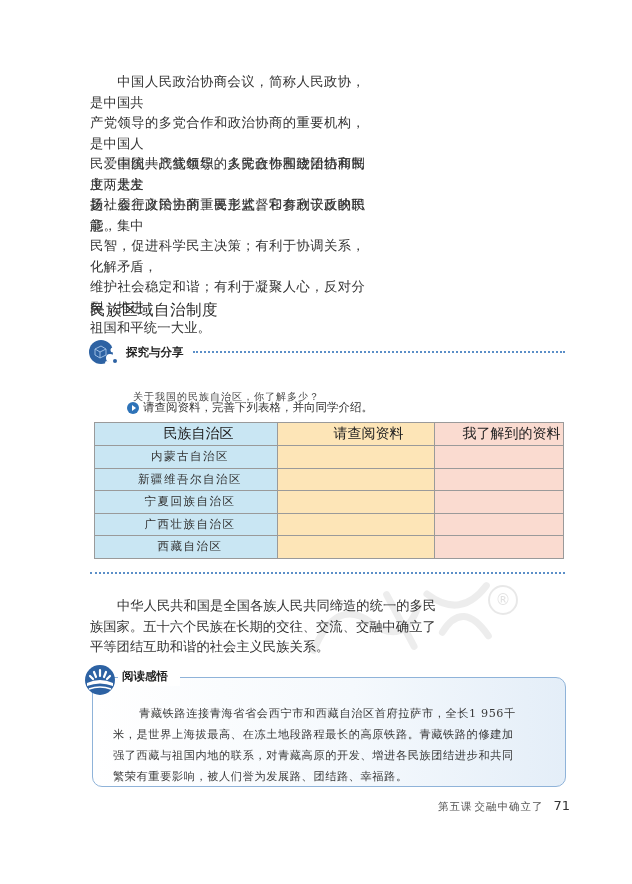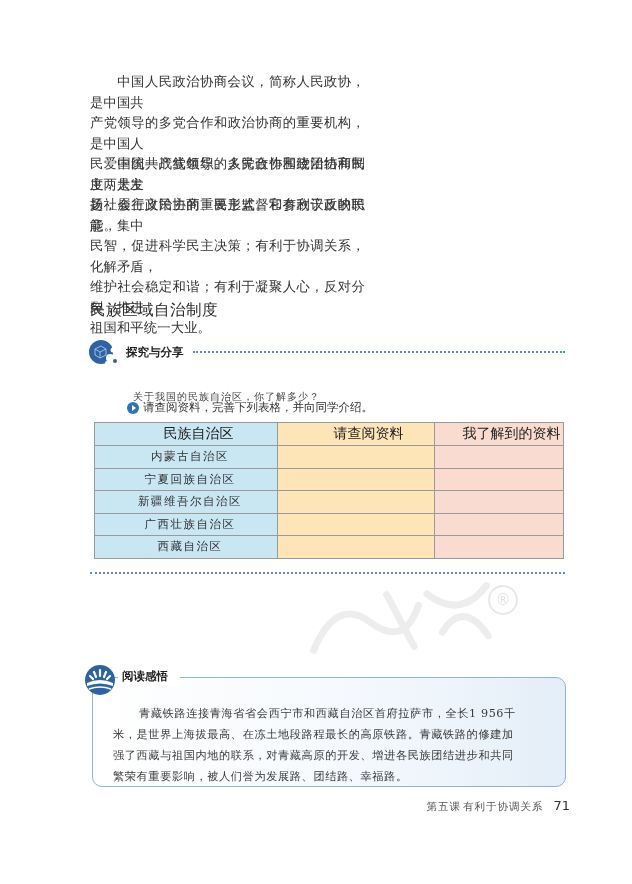--- a/index.html
+++ b/index.html
@@ -137,26 +137,26 @@
       <th class="c1">民族自治区</th>
       <th class="c2">请查阅资料</th>
       <th class="c3">我了解到的资料</th>
     </tr>
     <tr>
       <td class="c1">内蒙古自治区</td>
       <td class="c2"></td>
       <td class="c3"></td>
     </tr>
     <tr>
+      <td class="c1">新疆维吾尔自治区</td>
+      <td class="c2"></td>
+      <td class="c3"></td>
+    </tr>
+    <tr>
       <td class="c1">宁夏回族自治区</td>
-      <td class="c2"></td>
-      <td class="c3"></td>
-    </tr>
-    <tr>
-      <td class="c1">新疆维吾尔自治区</td>
       <td class="c2"></td>
       <td class="c3"></td>
     </tr>
     <tr>
       <td class="c1">广西壮族自治区</td>
       <td class="c2"></td>
       <td class="c3"></td>
     </tr>
     <tr>
       <td class="c1">西藏自治区</td>
@@ -168,37 +168,42 @@
 
   <div class="dotted-line" style="left:90px; top:572px; width:475px;"></div>
 
   <div class="watermark">
     <svg width="200" height="80" viewBox="0 0 200 80">
       <path d="M10 60 Q40 10 70 40 T120 30 M90 15 L110 70 M130 20 Q160 50 190 20 M140 60 Q165 30 185 70" stroke="rgba(0,0,0,0.07)" stroke-width="7" fill="none" stroke-linecap="round"></path>
     </svg>
   </div>
   <div class="registered">®</div>
 
+  <p class="para2">
+    <span class="indent"></span><span>中华人民共和国是全国各族人民共同缔造的统一的多民</span><br>
+    <span>族国家。五十六个民族在长期的交往、交流、交融中确立了</span><br>
+    <span>平等团结互助和谐的社会主义民族关系。</span>
+  </p>
 
   <div class="reading-box"></div>
   <div class="reading-label-bg"></div>
   <svg class="reading-icon" viewBox="0 0 32 32">
     <circle cx="16" cy="16" r="15" fill="#2d62a3"></circle>
     <path d="M3 19 Q16 13 29 19 L29 22 Q16 17 3 22 Z" fill="#fff"></path>
     <path d="M6 12 L9 15 M10 8 L12 13 M16 6 L16 12 M22 8 L20 13 M26 12 L23 15" stroke="#fff" stroke-width="2.2" stroke-linecap="round"></path>
     <path d="M5 25 Q16 21 27 25" stroke="#fff" stroke-width="1.5" fill="none"></path>
   </svg>
   <span class="reading-label">阅读感悟</span>
 
   <p class="reading-text">
     <span class="indent"></span><span>青藏铁路连接青海省省会西宁市和西藏自治区首府拉萨市，全长1 956千</span><br>
     <span>米，是世界上海拔最高、在冻土地段路程最长的高原铁路。青藏铁路的修建加</span><br>
     <span>强了西藏与祖国内地的联系，对青藏高原的开发、增进各民族团结进步和共同</span><br>
     <span>繁荣有重要影响，被人们誉为发展路、团结路、幸福路。</span>
   </p>
 
   <div class="footer">
     <span class="lesson">第五课</span>
-    <span class="title">有利于协调关系</span>
+    <span class="title">交融中确立了</span>
     <span class="num">71</span>
   </div>
 
 </div>
 
 </body></html>

